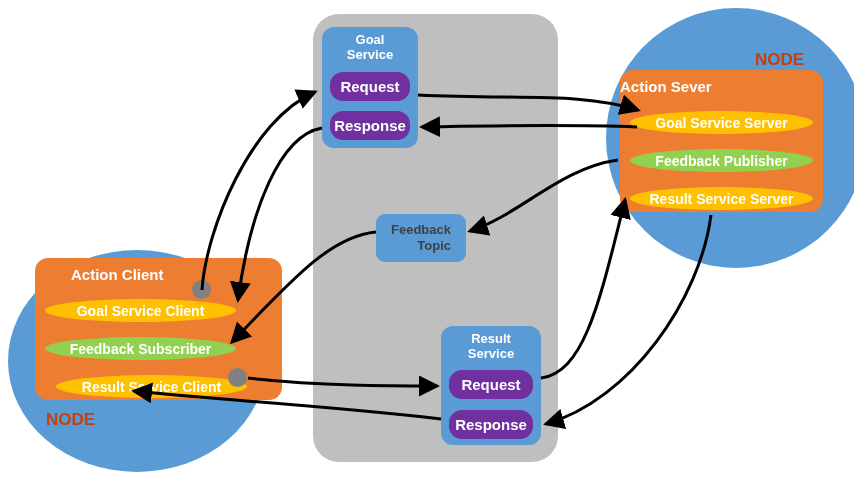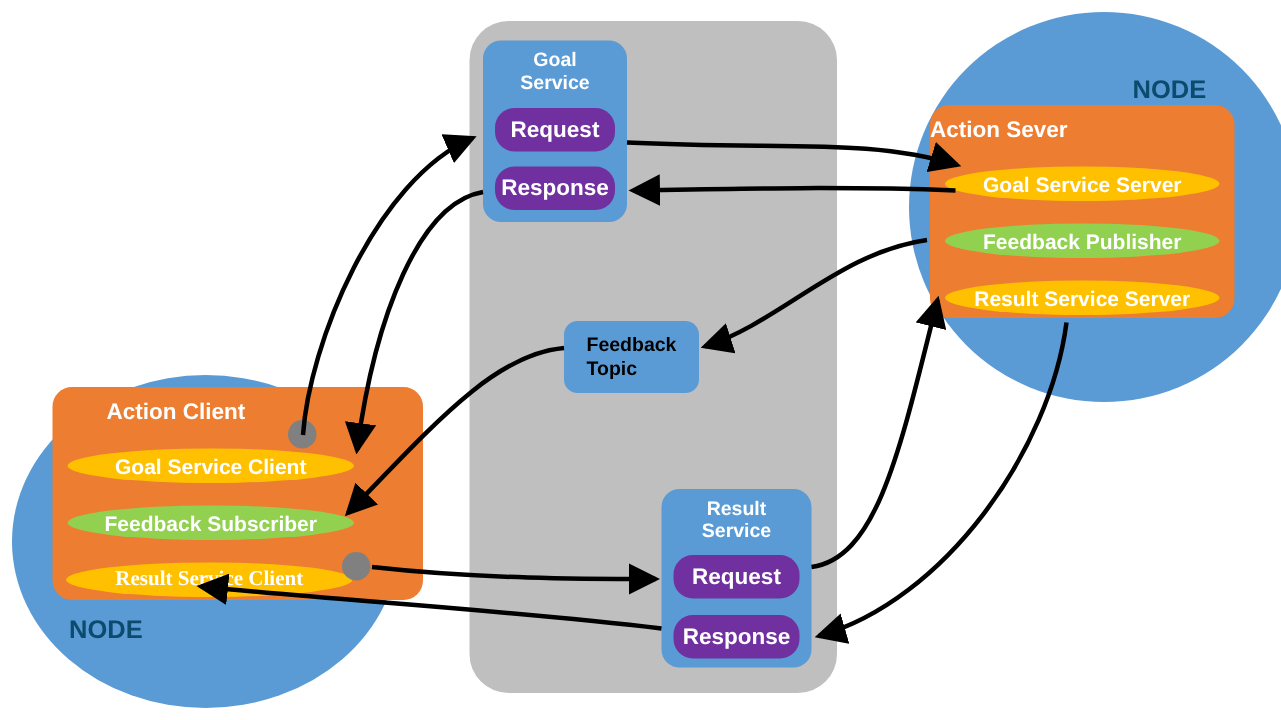--- a/index.html
+++ b/index.html
@@ -11,21 +11,21 @@
   .action-box{position:absolute;left:313px;top:14px;width:245px;height:448px;
     background:#bfbfbf;border-radius:26px;}
   .action-title{position:absolute;left:430px;top:36px;width:120px;
     text-align:center;color:#0d0d0d;font-size:21px;font-weight:bold;
     letter-spacing:.2px;}
 
   
   .node-circle{position:absolute;background:#5b9bd5;border-radius:50%;}
   #node-server{left:606px;top:8px;width:260px;height:260px;}
   #node-client{left:8px;top:250px;width:258px;height:222px;border-radius:50%;}
-  .node-label{position:absolute;color:#0c4a6e;font-size:17px;font-weight:bold;}
+  .node-label{position:absolute;color:#c2410c;font-size:17px;font-weight:bold;}
   #server-node-label{left:755px;top:50px;}
   #client-node-label{left:46px;top:410px;}
 
   
   .orange-box{position:absolute;background:#ed7d31;border-radius:13px;}
   #server-orange{left:620px;top:70px;width:203px;height:142px;}
   #client-orange{left:35px;top:258px;width:211px;height:142px;padding-left:36px;}
   .orange-title{position:absolute;width:100%;text-align:left;top:8px;
     color:#ffffff;font-size:15px;font-weight:bold;}
 
@@ -42,21 +42,21 @@
   #result-service{left:441px;top:326px;width:100px;height:119px;}
   .svc-title{position:absolute;width:100%;text-align:center;top:5px;
     color:#ffffff;font-size:13px;font-weight:bold;line-height:15px;}
   .rr{position:absolute;background:#7030a0;border-radius:13px;
     display:flex;align-items:center;justify-content:center;
     color:#ffffff;font-size:15px;font-weight:bold;}
 
   
   #feedback-topic{position:absolute;left:376px;top:214px;width:90px;height:48px;
     background:#5b9bd5;border-radius:9px;display:flex;align-items:center;
-    justify-content:center;text-align:left;color:#000000;font-size:13px;
+    justify-content:center;text-align:right;color:#404040;font-size:13px;
     font-weight:bold;line-height:16px;}
 
   
   .conn-dot{position:absolute;width:19px;height:19px;border-radius:50%;
     background:#808080;}
 
   
   #arrows{position:absolute;left:0;top:0;width:854px;height:480px;
     pointer-events:none;}
 </style>
@@ -77,21 +77,21 @@
     <div class="pill yellow" style="left:10px;top:117px;width:183px;">Result Service Server</div>
   </div>
 
   <div class="node-circle" id="node-client"></div>
   <div class="node-label" id="client-node-label">NODE</div>
 
   <div class="orange-box" id="client-orange">
     <div class="orange-title">Action Client</div>
     <div class="pill green" style="left:10px;top:79px;width:191px;">Feedback Subscriber</div>
     <div class="pill yellow" style="left:10px;top:41px;width:191px;">Goal Service Client</div>
-    <div class="pill yellow" style="left:9px;top:117px;width:191px;font-family:Liberation Serif, serif;">Result Service Client</div>
+    <div class="pill yellow" style="left:21px;top:117px;width:191px;">Result Service Client</div>
   </div>
 
   <div class="svc-box" id="goal-service">
     <div class="svc-title">
       <span>Goal</span><br>
       <span>Service</span>
     </div>
     <div class="rr" style="left:8px;top:45px;width:80px;height:29px;">Request</div>
     <div class="rr" style="left:8px;top:84px;width:80px;height:29px;">Response</div>
   </div>

